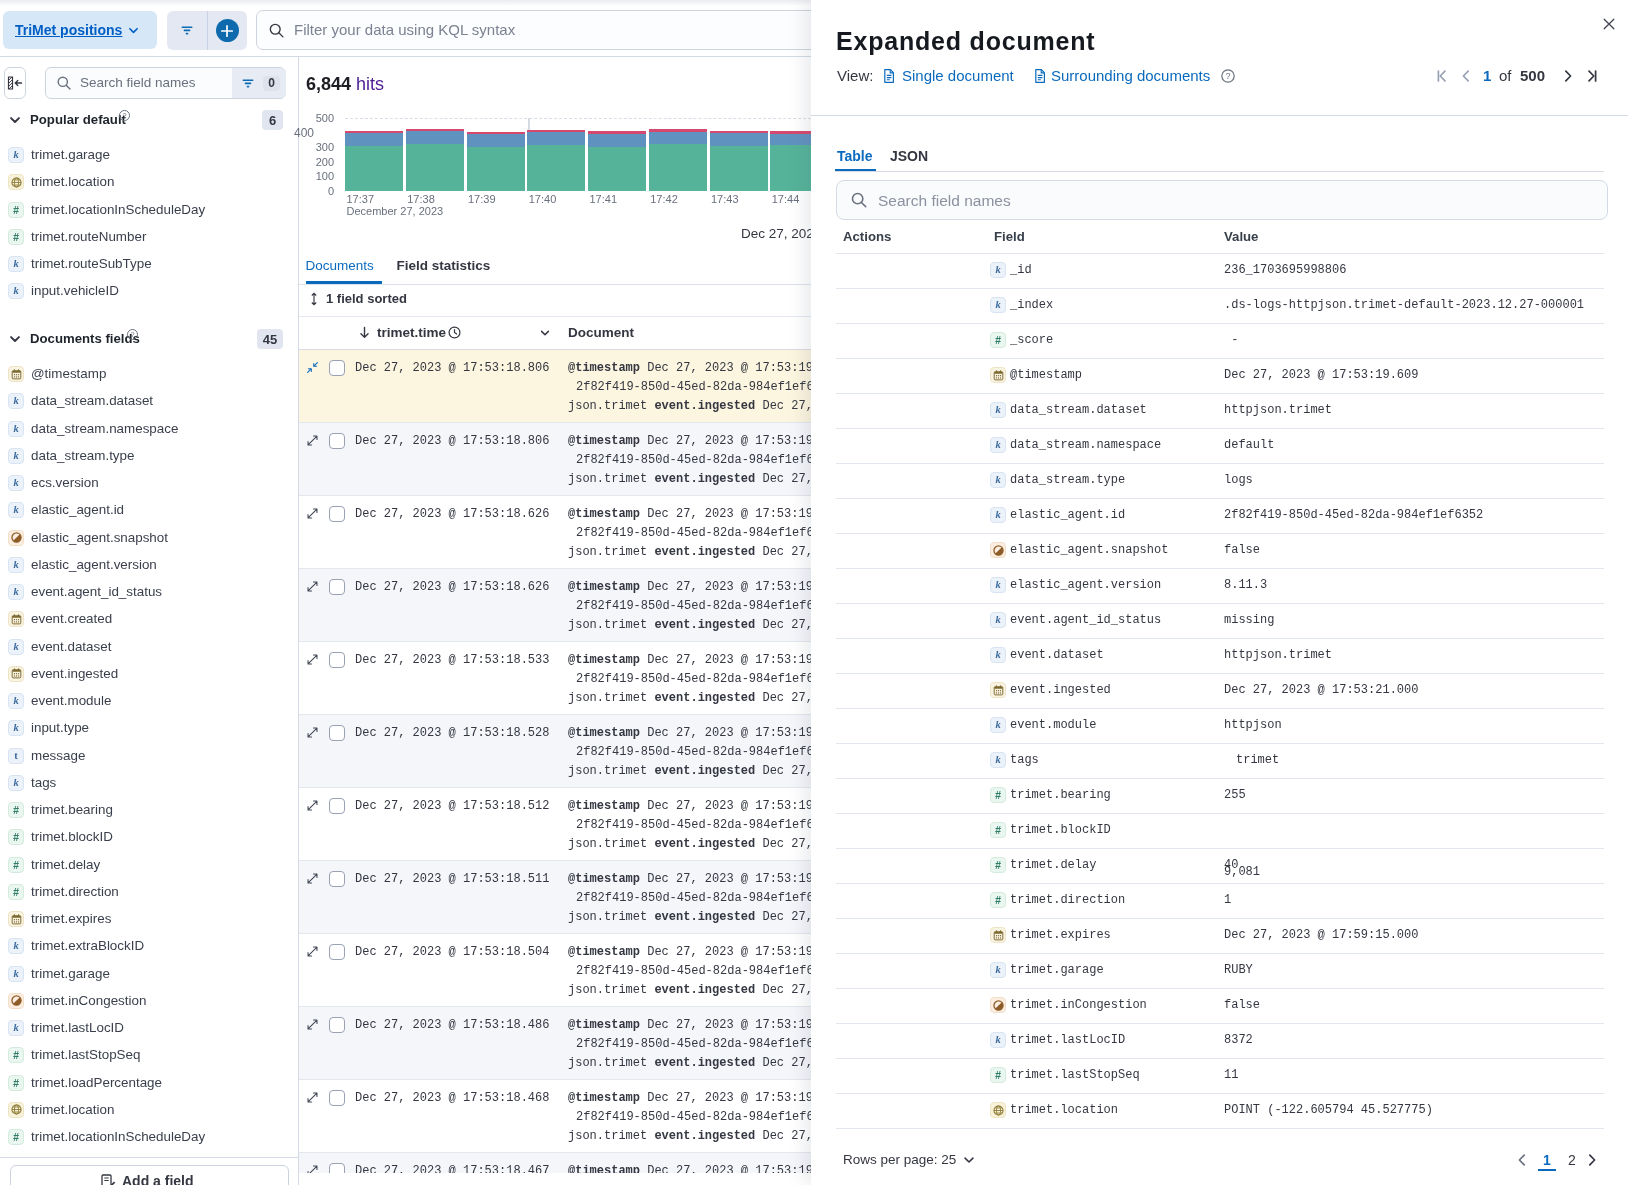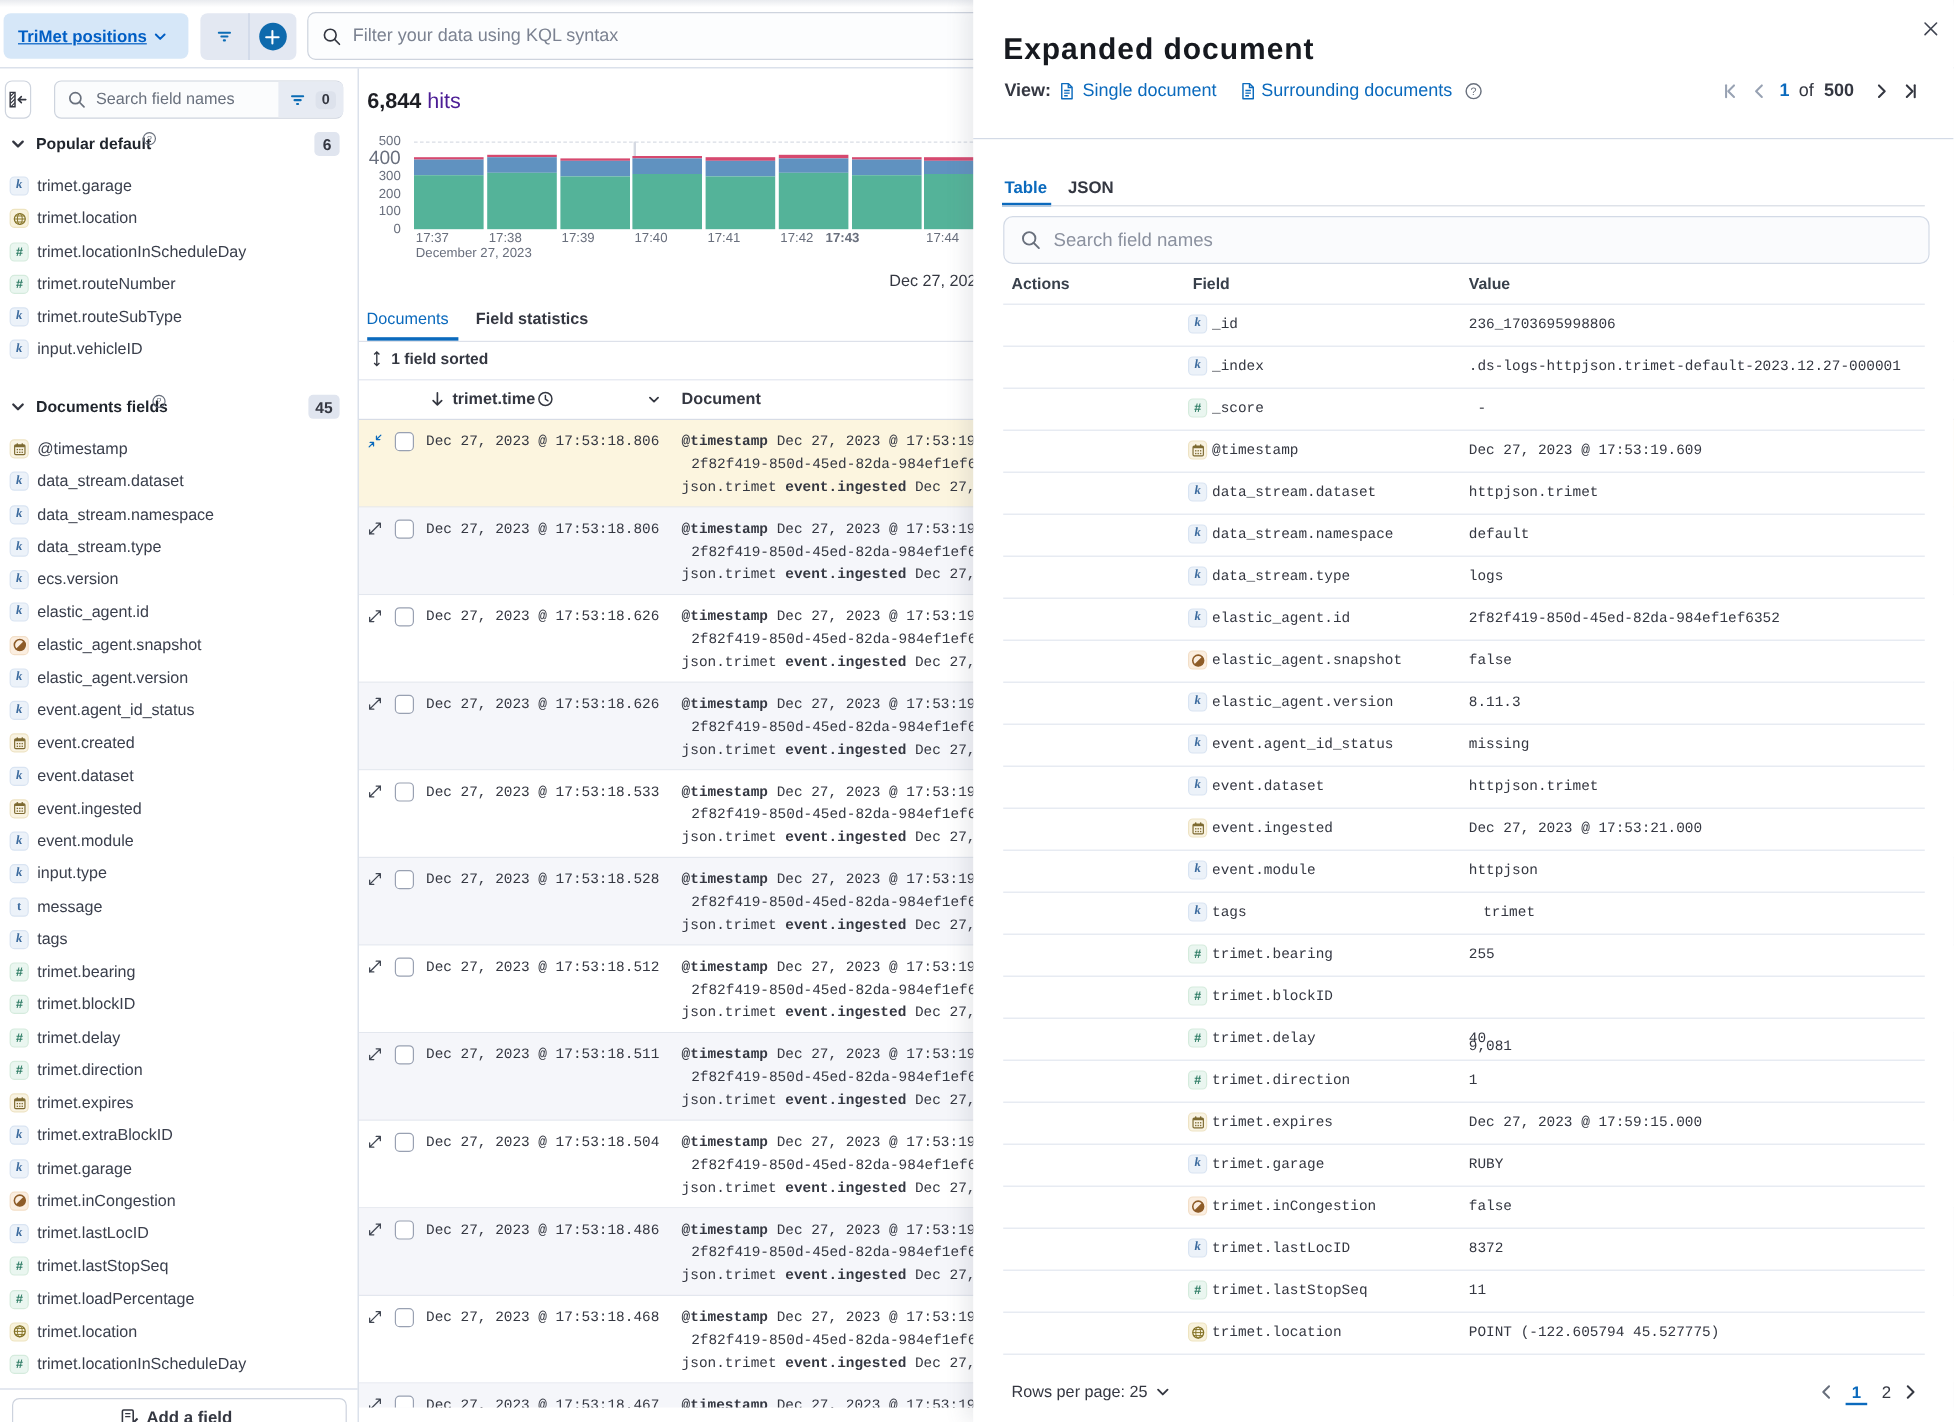--- a/index.html
+++ b/index.html
@@ -235,21 +235,21 @@
 <div class="abs" style="left:0;top:1157px;width:298px;height:1px;background:#d3dae6"></div>
 <div class="abs" style="left:10px;top:1165px;width:279px;height:32px;border:1px solid #cdd3de;border-radius:6px;background:#fff"></div>
 <svg class="abs " style="left:100px;top:1173px" width="16" height="16" viewBox="0 0 16 16">
     <rect x="2" y="2" width="9" height="12" rx="1" fill="none" stroke="#343741" stroke-width="1.3"></rect>
     <path d="M4.3 5 h4.4 M4.3 7.5 h4.4" stroke="#343741" stroke-width="1.1"></path>
     <path d="M9 13.5 L14 8.5 l1.2 1.2 -5 5 -1.8 .6 Z" fill="#343741"></path>
   </svg>
 <div class="abs" style="left:122px;top:1171px;height:20px;line-height:20px;font-size:14px;color:#343741;font-weight:700;white-space:pre;">Add a field</div>
 <div class="abs" style="left:306px;top:73.5px;height:20px;line-height:20px;font-size:18px;color:#343741;font-weight:400;white-space:pre;"><span style="font-weight:700;color:#1d1e24">6,844</span> <span style="color:#4c1d95">hits</span></div>
 <div class="abs" style="left:294px;top:111.0px;width:40px;height:14px;line-height:14px;font-size:11px;color:#696f7d;text-align:right">500</div>
-<div class="abs" style="left:294px;top:125.5px;width:40px;height:14px;line-height:14px;font-size:16px;color:#696f7d;text-align:right">400</div>
+<div class="abs" style="left:294px;top:125.5px;width:40px;height:14px;line-height:14px;font-size:12px;color:#696f7d;text-align:left">400</div>
 <div class="abs" style="left:294px;top:140.0px;width:40px;height:14px;line-height:14px;font-size:11px;color:#696f7d;text-align:right">300</div>
 <div class="abs" style="left:294px;top:154.5px;width:40px;height:14px;line-height:14px;font-size:11px;color:#696f7d;text-align:right">200</div>
 <div class="abs" style="left:294px;top:169.0px;width:40px;height:14px;line-height:14px;font-size:11px;color:#696f7d;text-align:right">100</div>
 <div class="abs" style="left:294px;top:183.5px;width:40px;height:14px;line-height:14px;font-size:11px;color:#696f7d;text-align:right">0</div>
 <div class="abs" style="left:345px;top:117.5px;width:466px;height:0;border-top:1px dashed #d9dde5"></div>
 <div class="abs" style="left:527.5px;top:118px;width:2px;height:73px;background:#d5d9e2"></div>
 <div class="abs" style="left:345.0px;top:130.5px;width:58px;height:2.5px;background:#d6496f"></div>
 <div class="abs" style="left:345.0px;top:133.0px;width:58px;height:12.5px;background:#6092c0"></div>
 <div class="abs" style="left:345.0px;top:145.5px;width:58px;height:45.0px;background:#54b399"></div>
 <div class="abs" style="left:405.8px;top:128.5px;width:58px;height:2.5px;background:#d6496f"></div>
@@ -272,21 +272,21 @@
 <div class="abs" style="left:709.5px;top:145.5px;width:58px;height:45.0px;background:#54b399"></div>
 <div class="abs" style="left:770.3px;top:131.0px;width:58px;height:2.5px;background:#d6496f"></div>
 <div class="abs" style="left:770.3px;top:133.5px;width:58px;height:11.5px;background:#6092c0"></div>
 <div class="abs" style="left:770.3px;top:145.0px;width:58px;height:45.5px;background:#54b399"></div>
 <div class="abs" style="left:346.5px;top:188.5px;height:20px;line-height:20px;font-size:11px;color:#696f7d;font-weight:400;white-space:pre;">17:37</div>
 <div class="abs" style="left:407.25px;top:188.5px;height:20px;line-height:20px;font-size:11px;color:#696f7d;font-weight:400;white-space:pre;">17:38</div>
 <div class="abs" style="left:468.0px;top:188.5px;height:20px;line-height:20px;font-size:11px;color:#696f7d;font-weight:400;white-space:pre;">17:39</div>
 <div class="abs" style="left:528.75px;top:188.5px;height:20px;line-height:20px;font-size:11px;color:#696f7d;font-weight:400;white-space:pre;">17:40</div>
 <div class="abs" style="left:589.5px;top:188.5px;height:20px;line-height:20px;font-size:11px;color:#696f7d;font-weight:400;white-space:pre;">17:41</div>
 <div class="abs" style="left:650.25px;top:188.5px;height:20px;line-height:20px;font-size:11px;color:#696f7d;font-weight:400;white-space:pre;">17:42</div>
-<div class="abs" style="left:688px;top:188.5px;height:20px;line-height:20px;font-size:11px;color:#696f7d;font-weight:700;white-space:pre;text-align:center;">17:43</div>
+<div class="abs" style="left:711.0px;top:188.5px;height:20px;line-height:20px;font-size:11px;color:#696f7d;font-weight:400;white-space:pre;text-align:center;">17:43</div>
 <div class="abs" style="left:771.75px;top:188.5px;height:20px;line-height:20px;font-size:11px;color:#696f7d;font-weight:400;white-space:pre;">17:44</div>
 <div class="abs" style="left:346.5px;top:201px;height:20px;line-height:20px;font-size:11px;color:#696f7d;font-weight:400;white-space:pre;">December 27, 2023</div>
 <div class="abs" style="left:741px;top:223.5px;height:20px;line-height:20px;font-size:13.5px;color:#343741;font-weight:400;white-space:pre;">Dec 27, 2023 @ 17:36</div>
 <div class="abs" style="left:305.5px;top:256px;height:20px;line-height:20px;font-size:13.5px;color:#0b6abd;font-weight:400;white-space:pre;">Documents</div>
 <div class="abs" style="left:396.5px;top:256px;height:20px;line-height:20px;font-size:13.5px;color:#343741;font-weight:700;white-space:pre;">Field statistics</div>
 <div class="abs" style="left:305.5px;top:281.3px;width:76px;height:2.7px;background:#0b6abd"></div>
 <div class="abs" style="left:299px;top:283.6px;width:1329px;height:1px;background:#dde1ea"></div>
 <svg class="abs " style="left:307px;top:292px" width="14" height="14" viewBox="0 0 16 16">
     <path d="M8 1.5 V14.5 M5.5 4 L8 1.5 L10.5 4 M5.5 12 L8 14.5 L10.5 12" fill="none" stroke="#343741" stroke-width="1.3"></path>
   </svg>
@@ -413,21 +413,21 @@
 <div class="mono abs" style="left:56px;top:812px;height:18px;line-height:18px">Dec 27, 2023 @ 17:53:18.467</div>
 <div class="mono abs" style="left:269px;top:812px;height:18px;line-height:18px"><span class="b">@timestamp</span> Dec 27, 2023 @ 17:53:19.609</div>
 
 </div>
 <div class="abs" style="left:811px;top:0;width:817px;height:1185px;background:#fff;box-shadow:-7px 0 16px rgba(90,100,115,0.13)">
 </div>
 <svg class="abs " style="left:1602px;top:17px" width="14" height="14" viewBox="0 0 16 16">
     <path d="M2.5 2.5 L13.5 13.5 M13.5 2.5 L2.5 13.5" stroke="#404552" stroke-width="1.5" stroke-linecap="round"></path>
   </svg>
 <div class="abs" style="left:836px;top:26.5px;font-size:25px;font-weight:700;color:#16191f;letter-spacing:0.8px">Expanded document</div>
-<div class="abs" style="left:837px;top:66px;height:20px;line-height:20px;font-size:15px;color:#343741;font-weight:700;white-space:pre;">View:</div>
+<div class="abs" style="left:837px;top:66px;height:20px;line-height:20px;font-size:15px;color:#343741;font-weight:400;white-space:pre;">View:</div>
 <svg class="abs " style="left:881px;top:68px" width="16" height="16" viewBox="0 0 16 16">
     <path d="M3.8 1.7 h5.6 l3 3 v9.6 h-8.6 Z" fill="none" stroke="#0b6abd" stroke-width="1.2" stroke-linejoin="round"></path>
     <path d="M9.2 1.9 V4.9 H12.2" fill="none" stroke="#0b6abd" stroke-width="1.1"></path>
     <path d="M5.8 7.4h4.6M5.8 9.6h4.6M5.8 11.8h3" stroke="#0b6abd" stroke-width="1.1"></path>
   </svg>
 <div class="abs" style="left:902px;top:66px;height:20px;line-height:20px;font-size:15px;color:#0b6abd;font-weight:400;white-space:pre;">Single document</div>
 <svg class="abs " style="left:1032px;top:68px" width="16" height="16" viewBox="0 0 16 16">
     <path d="M3.8 1.7 h5.6 l3 3 v9.6 h-8.6 Z" fill="none" stroke="#0b6abd" stroke-width="1.2" stroke-linejoin="round"></path>
     <path d="M9.2 1.9 V4.9 H12.2" fill="none" stroke="#0b6abd" stroke-width="1.1"></path>
     <path d="M5.8 7.4h4.6M5.8 9.6h4.6M5.8 11.8h3" stroke="#0b6abd" stroke-width="1.1"></path>

